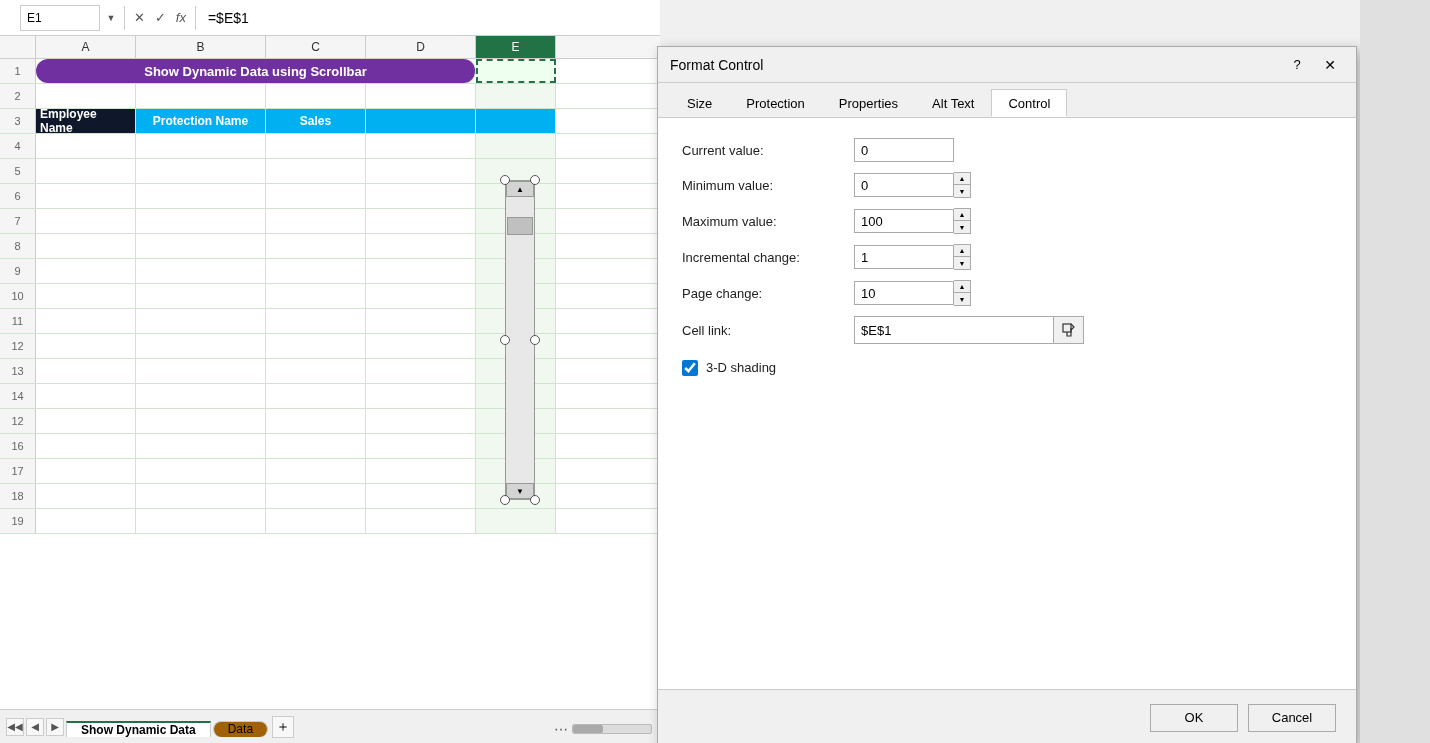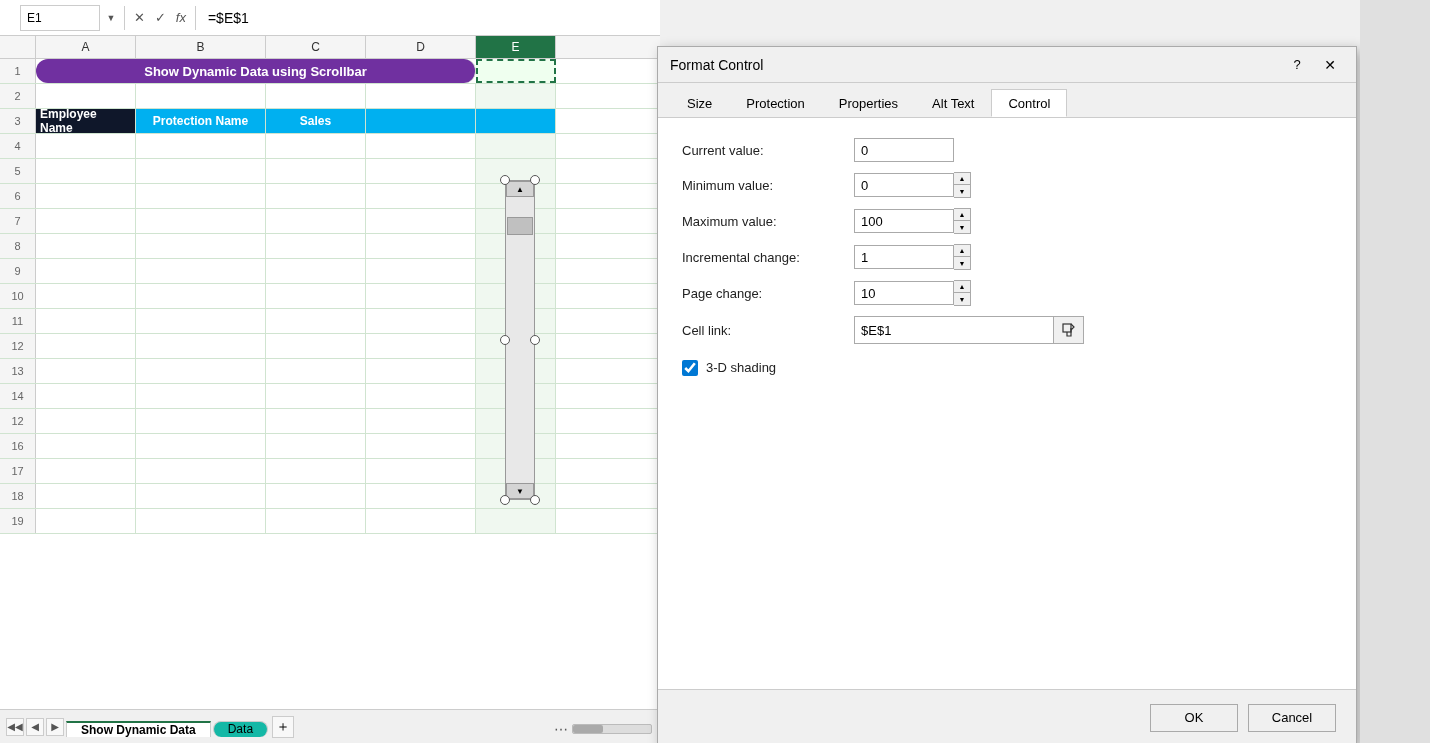--- a/index.html
+++ b/index.html
@@ -262,21 +262,21 @@
       cursor: pointer;
       border-bottom: none;
       margin-top: 4px;
     }
     .sheet-tab.active {
       background: #fff;
       border-top: 2px solid #217346;
       font-weight: 600;
     }
     .sheet-tab.inactive {
-      background: #14b8a6;
+      background: #a16207;
       margin-left: 2px;
       border-radius: 12px;
     }
     .add-sheet-btn {
       width: 22px;
       height: 22px;
       border: 1px solid #ccc;
       background: #f8f8f8;
       display: flex;
       align-items: center;

